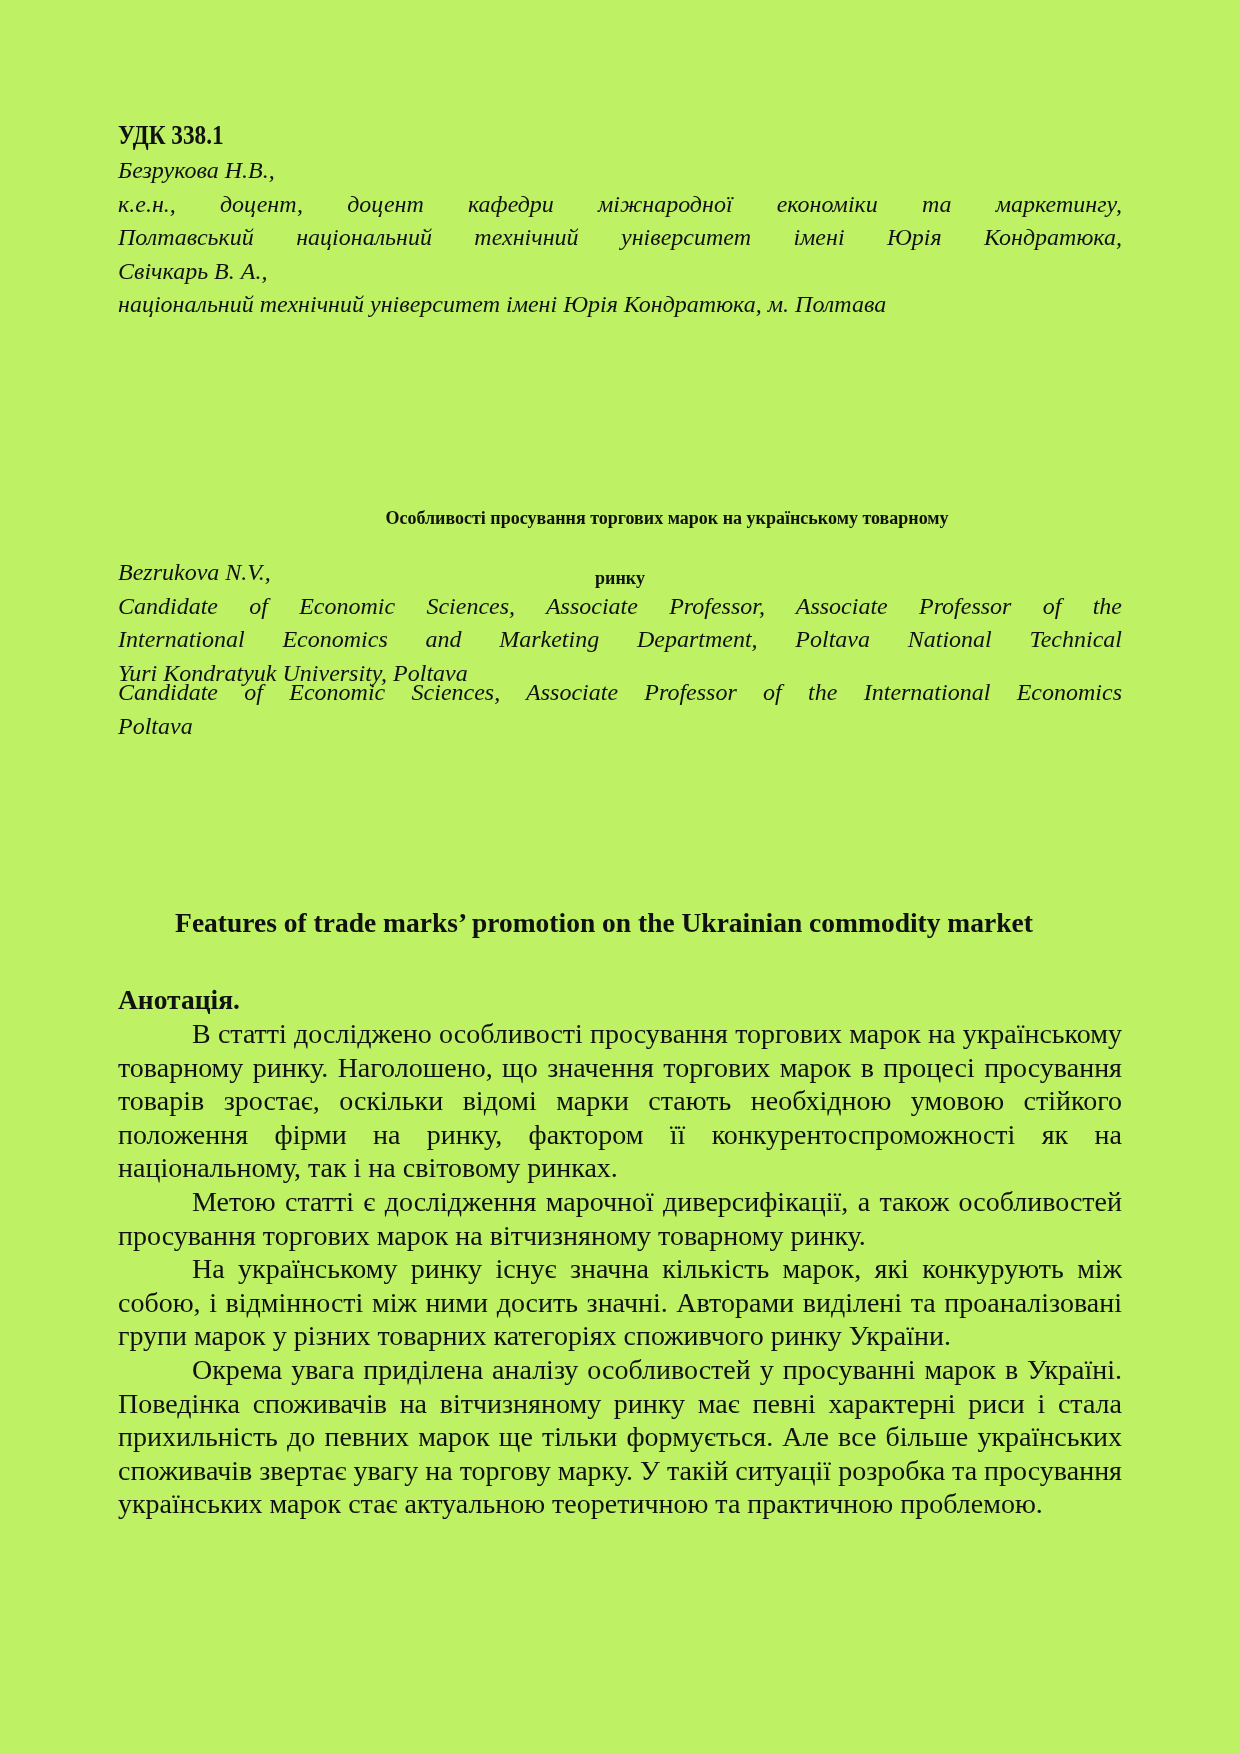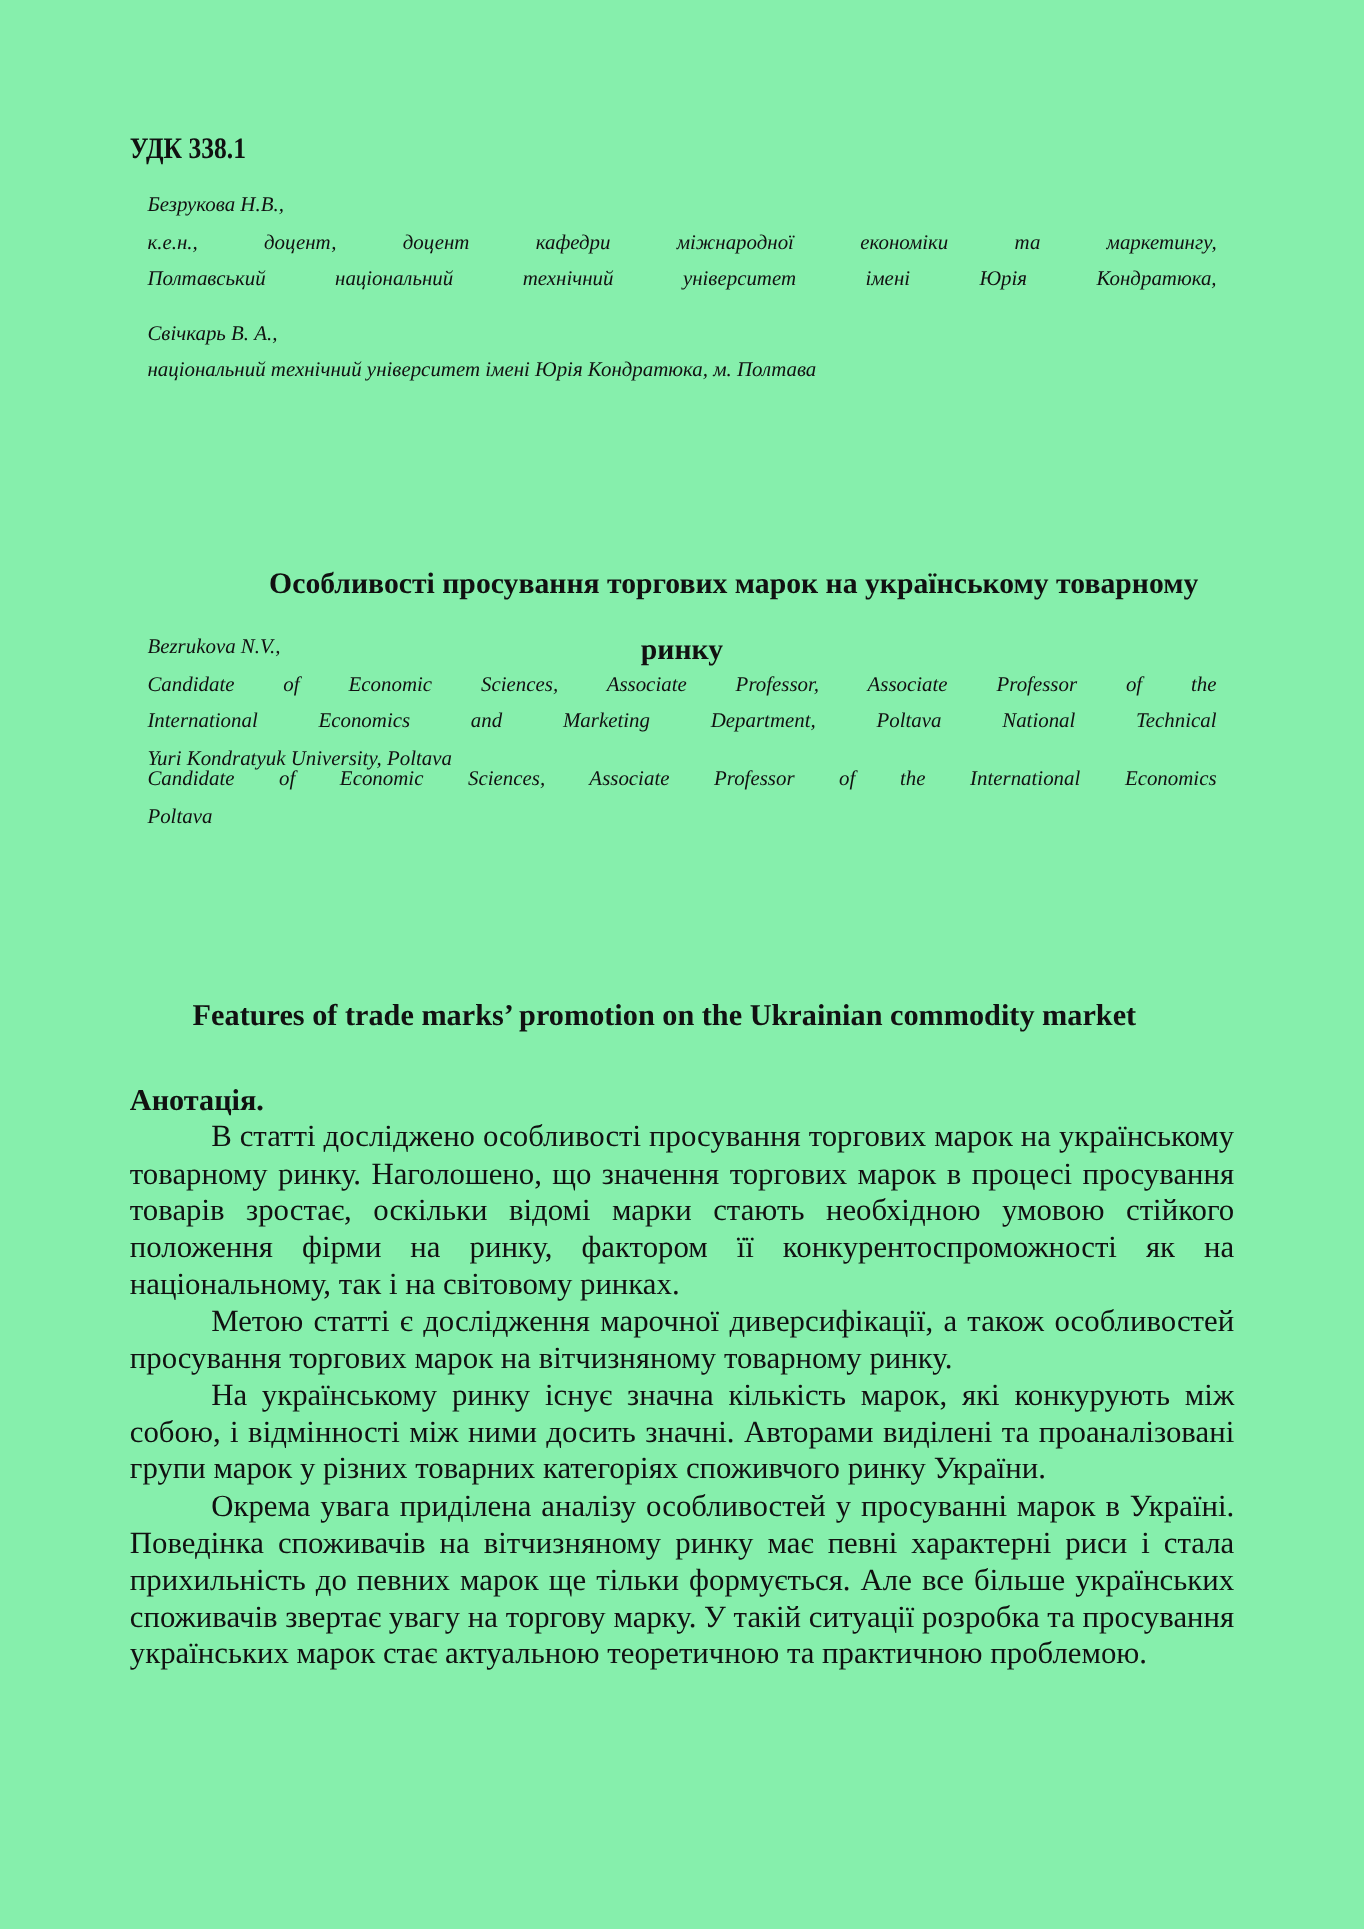--- a/index.html
+++ b/index.html
@@ -1,36 +1,36 @@
 <!DOCTYPE html>
 <html><head>
 <meta charset="utf-8">
 <style>
   html, body { margin: 0; padding: 0; background: #ffffff; }
   body { width: 1240px; height: 1754px; position: relative; overflow: hidden; }
   .page {
     position: absolute; left: 0; top: 0; width: 1240px; height: 1754px;
-    background: #86efac; color: #111111;
+    background: #bef264; color: #111111;
     font-family: "Liberation Serif", "DejaVu Serif", serif;
   }
   .col { position: absolute; left: 118px; width: 1004px; }
   .udc {
     position: absolute; left: 118px; top: 118px;
     font-weight: bold; font-size: 27px; line-height: 34px;
     transform: scaleX(0.86); transform-origin: left top;
   }
   .it {
-    font-style: italic; font-size: 19px; line-height: 33.5px;
-    text-align: justify; margin: 16px;
+    font-style: italic; font-size: 24px; line-height: 33.5px;
+    text-align: justify; margin: 0;
   }
   .line { display: block; }
   .just { text-align-last: justify; }
   .title-ua {
-    position: absolute; left: 118px; width: 1004px; top: 500px;
-    text-align: center; font-weight: bold; font-size: 27px; line-height: 60px;
+    position: absolute; left: 118px; width: 1004px; top: 488px;
+    text-align: center; font-weight: bold; font-size: 18px; line-height: 60px;
   }
   .title-ua .l1 { display: block; padding-left: 94px; }
   .title-en {
     position: absolute; left: 102px; width: 1004px; top: 905px;
     text-align: center; font-weight: bold; font-size: 27.5px; line-height: 36px;
   }
   .body-text {
     position: absolute; left: 118px; width: 1004px;
     font-size: 28px; line-height: 33.6px; text-align: justify;
   }

